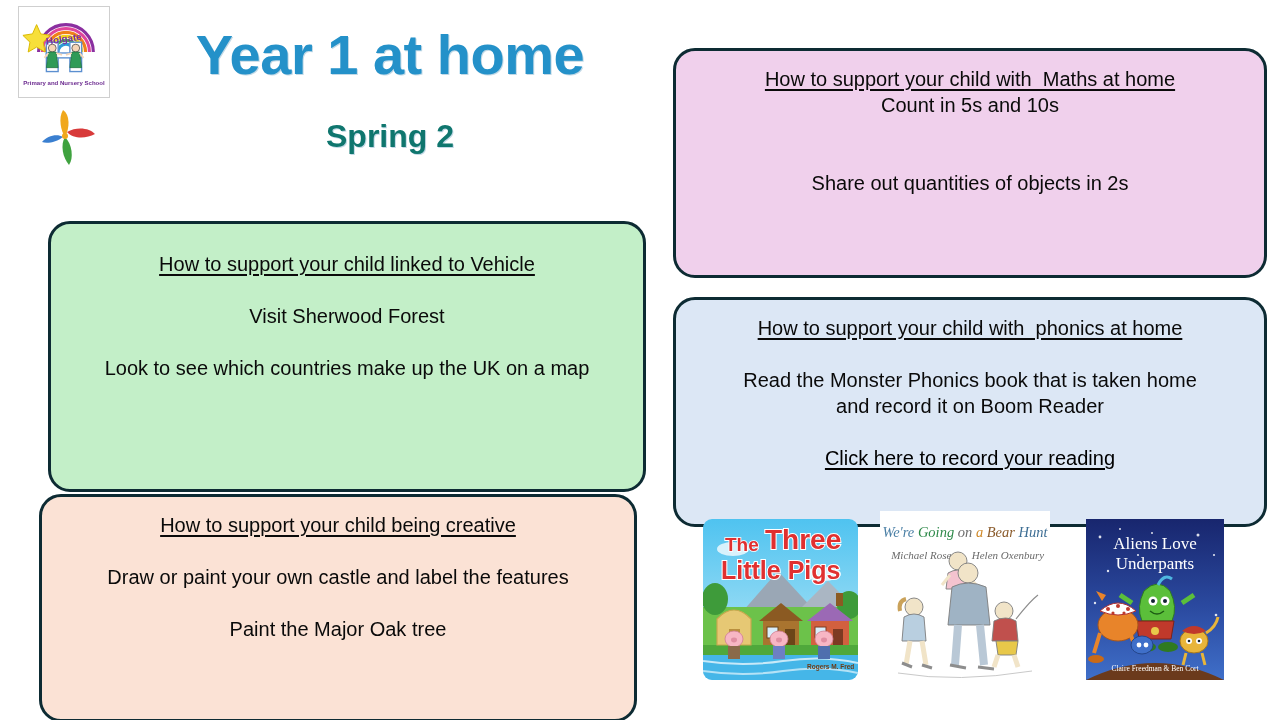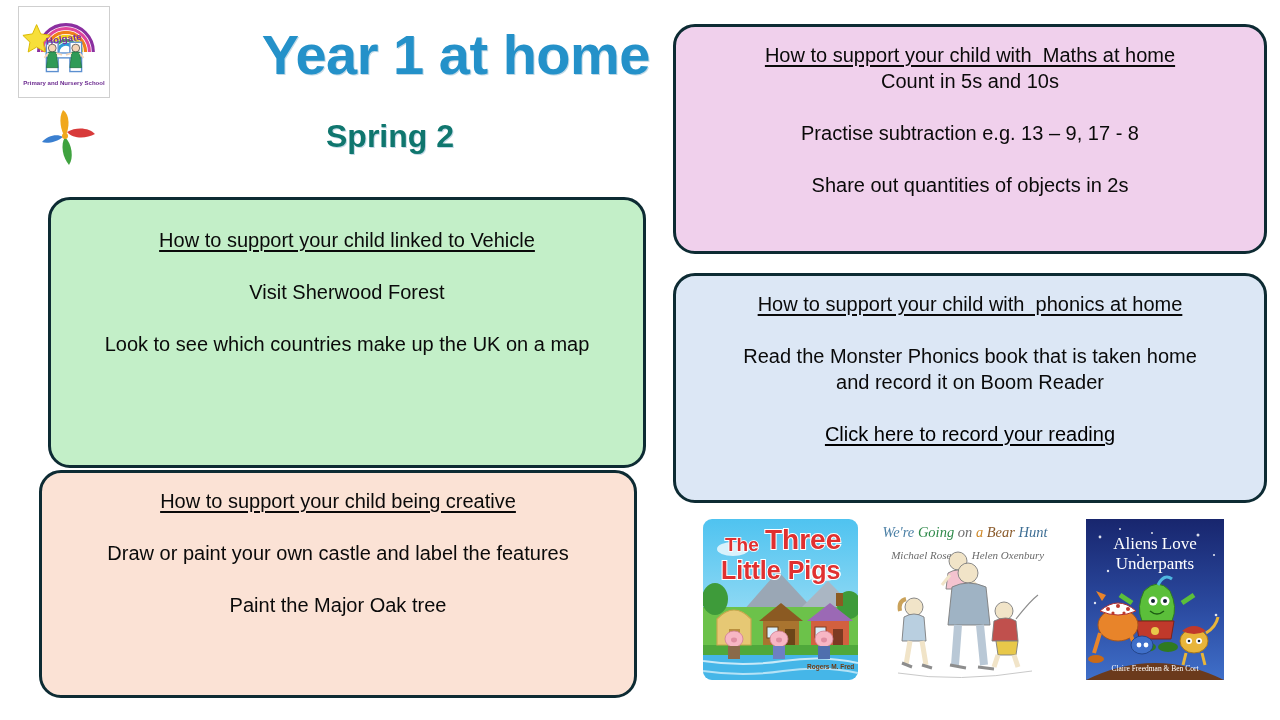--- a/index.html
+++ b/index.html
@@ -17,21 +17,21 @@
     width: 92px; height: 92px;
     border: 1px solid #cfcfcf; background: #fff;
     overflow: hidden;
   }
   .petal-logo {
     position: absolute; left: 36px; top: 106px;
     width: 64px; height: 62px;
   }
   .title {
     position: absolute; left: 130px; top: 22px; width: 520px;
-    text-align: right;
+    text-align: center;
     font-size: 56px; font-weight: bold; letter-spacing: -0.5px;
     color: #2491c9;
     text-shadow: 1px 1px 0 rgba(120,170,200,.45);
     white-space: nowrap;
   }
   .subtitle {
     position: absolute; left: 130px; top: 118px; width: 520px;
     text-align: center;
     font-size: 32px; font-weight: bold;
     color: #0f766e;
@@ -41,20 +41,21 @@
   
   .panel {
     position: absolute;
     border: 3px solid #0d2b33;
     border-radius: 22px;
     display: flex; flex-direction: column;
     align-items: center; justify-content: flex-start;
     text-align: center;
     color: #0a0a0a;
     padding: 16px 18px;
+    margin-top: 24px;
   }
   .panel .head {
     font-size: 20px;
     text-decoration: underline;
     text-underline-offset: 3px;
     white-space: pre;
     line-height: 1.25;
   }
   .panel .line {
     font-size: 20px;
@@ -158,21 +159,20 @@
     <div class="gap-26"></div>
     <div class="line">Draw or paint your own castle and label the features</div>
     <div class="gap-26"></div>
     <div class="line">Paint the Major Oak tree</div>
   </div>
 
   <div class="panel" id="panel-maths">
     <div class="head">How to support your child with  Maths at home</div>
     <div class="line">Count in 5s and 10s</div>
     <div class="gap-26"></div>
-    <div class="line">Practise subtraction e.g. 13 – 9, 17 - 8</div>
     <div class="gap-26"></div>
     <div class="line">Share out quantities of objects in 2s</div>
   </div>
 
   <div class="panel" id="panel-phonics">
     <div class="head">How to support your child with  phonics at home</div>
     <div class="gap-26"></div>
     <div class="line">Read the Monster Phonics book that is taken home</div>
     <div class="line">and record it on Boom Reader</div>
     <div class="gap-26"></div>

